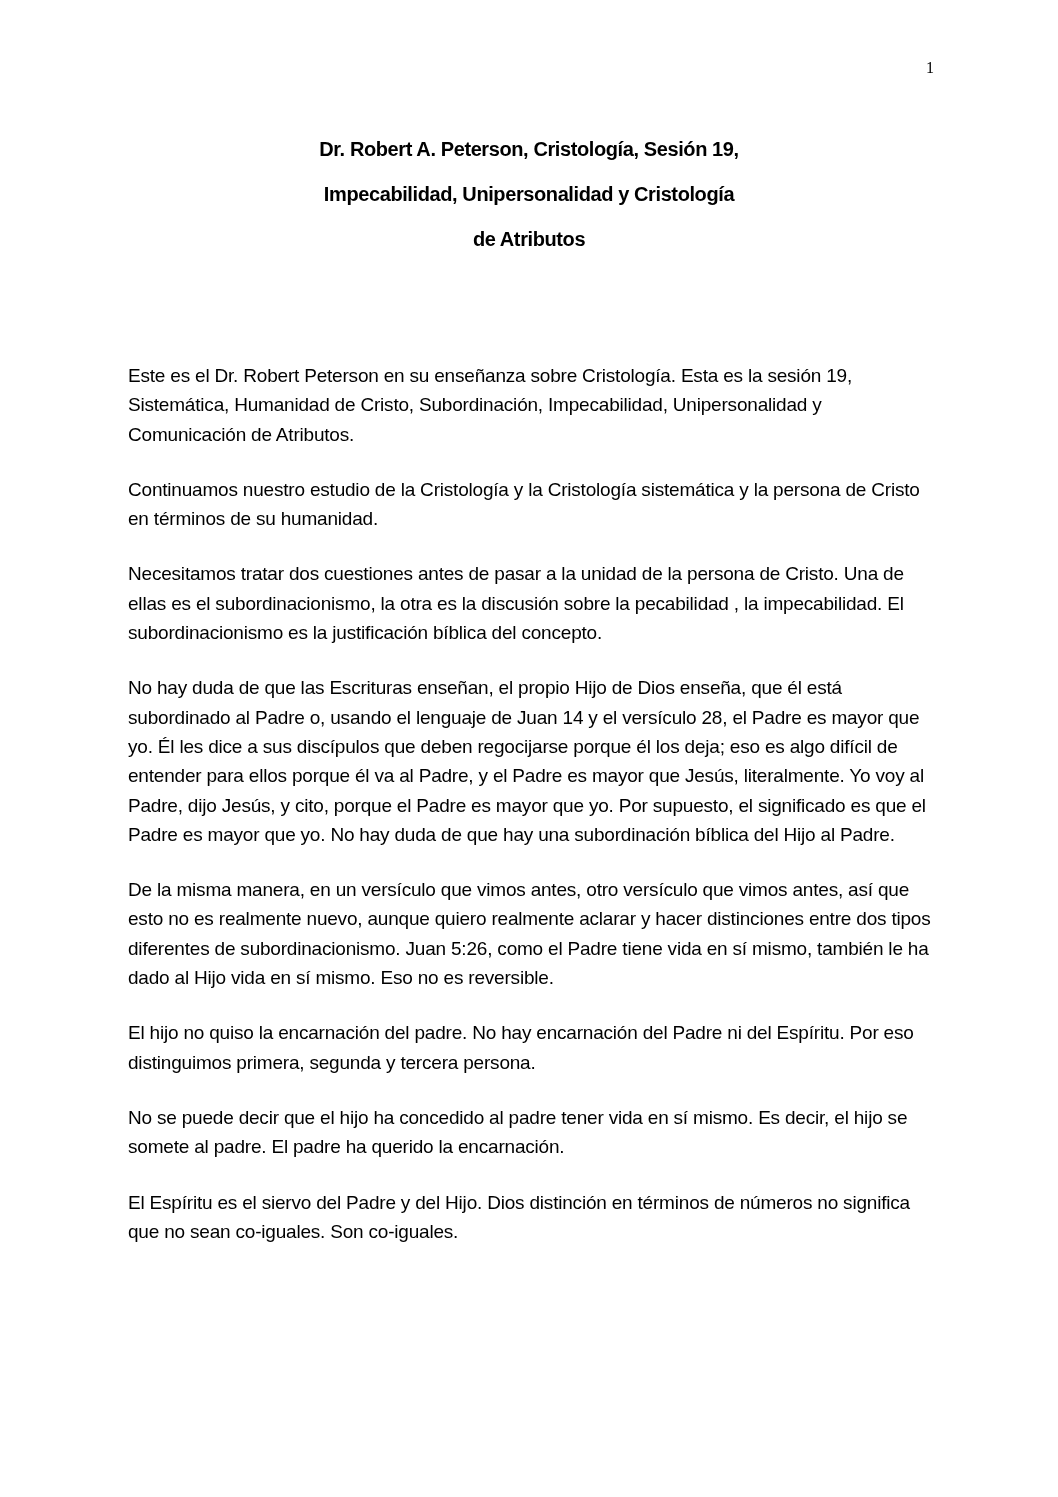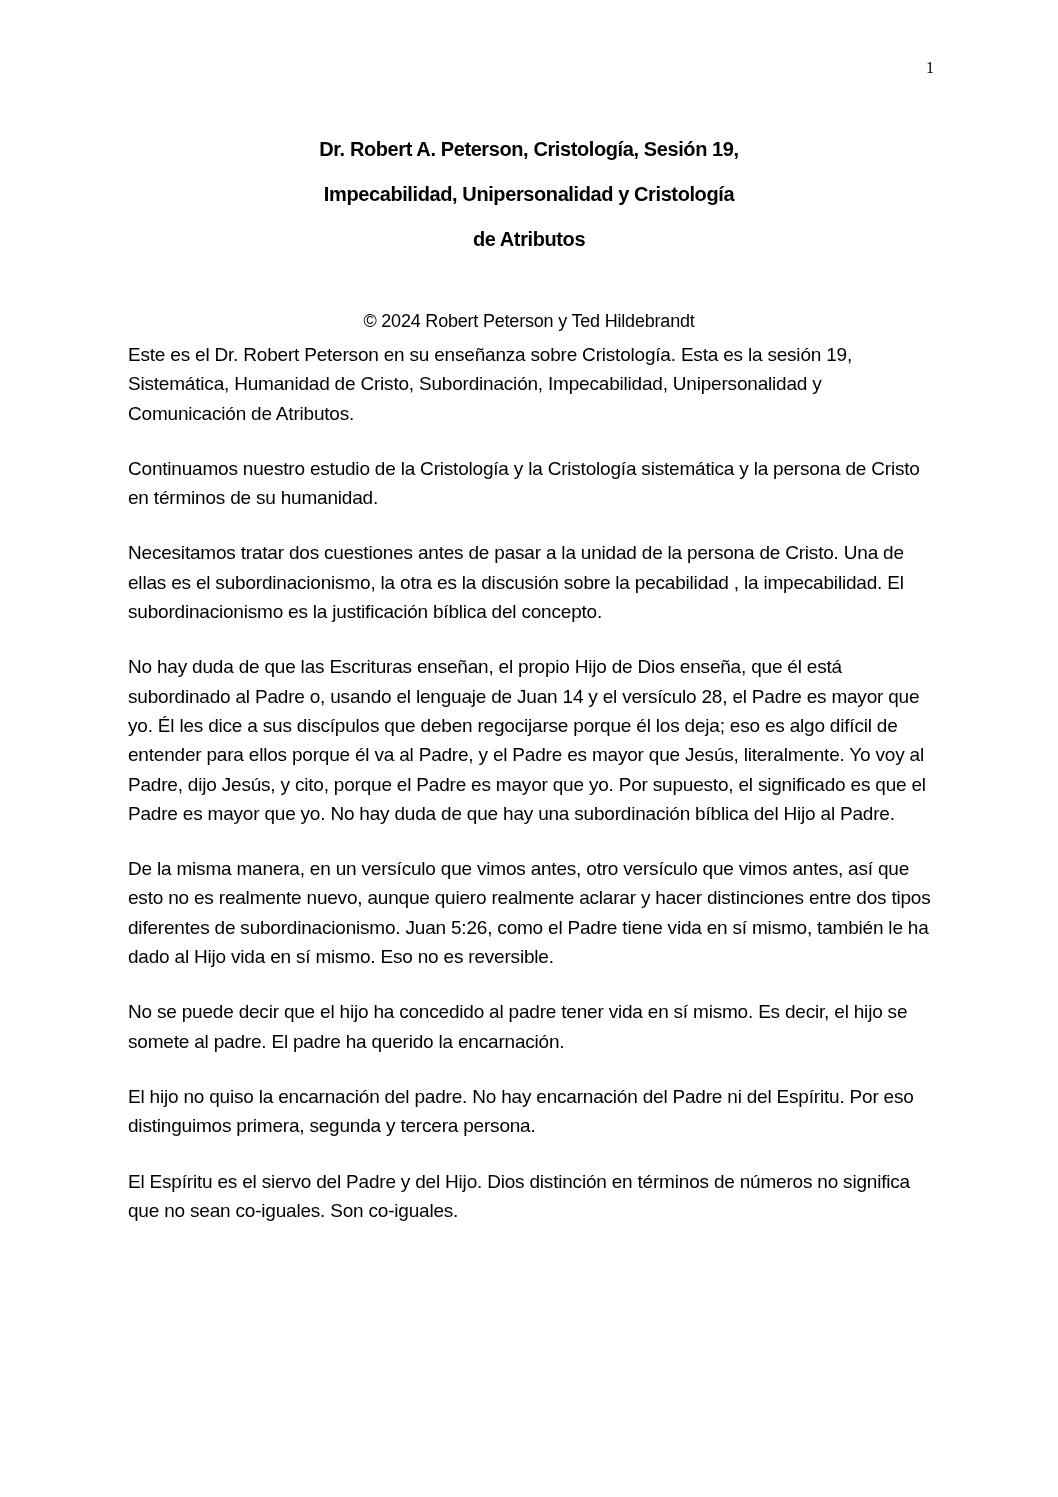--- a/index.html
+++ b/index.html
@@ -46,21 +46,21 @@
     left: 64px;
     width: 930px;
     text-align: center;
     font-size: 18px;
     line-height: 24px;
     letter-spacing: -0.2px;
     color: #000000;
   }
   .body-text {
     position: absolute;
-    top: 340px;
+    top: 361px;
     left: 128px;
     width: 806px;
     font-size: 19px;
     line-height: 29.3px;
     letter-spacing: -0.2px;
     text-align: left;
     color: #000000;
   }
   .body-text p {
     margin: 0 0 26px 0;
@@ -73,26 +73,25 @@
 <div class="page">
 
   <div class="page-number">1</div>
 
   <h1 class="doc-title" style="margin:0; font-size:20px;">
     <div>Dr. Robert A. Peterson, Cristología, Sesión 19,</div>
     <div>Impecabilidad, Unipersonalidad y Cristología</div>
     <div>de Atributos</div>
   </h1>
 
-  <div class="copyright">© 2024 Robert Peterson y Ted Hildebrandt</div>
 
   <div class="body-text">
     <p>Este es el Dr. Robert Peterson en su enseñanza sobre Cristología. Esta es la sesión 19, Sistemática, Humanidad de Cristo, Subordinación, Impecabilidad, Unipersonalidad y Comunicación de Atributos.</p>
     <p>Continuamos nuestro estudio de la Cristología y la Cristología sistemática y la persona de Cristo en términos de su humanidad.</p>
     <p>Necesitamos tratar dos cuestiones antes de pasar a la unidad de la persona de Cristo. Una de ellas es el subordinacionismo, la otra es la discusión sobre la pecabilidad , la impecabilidad. El subordinacionismo es la justificación bíblica del concepto.</p>
     <p>No hay duda de que las Escrituras enseñan, el propio Hijo de Dios enseña, que él está subordinado al Padre o, usando el lenguaje de Juan 14 y el versículo 28, el Padre es mayor que yo. Él les dice a sus discípulos que deben regocijarse porque él los deja; eso es algo difícil de entender para ellos porque él va al Padre, y el Padre es mayor que Jesús, literalmente. Yo voy al Padre, dijo Jesús, y cito, porque el Padre es mayor que yo. Por supuesto, el significado es que el Padre es mayor que yo. No hay duda de que hay una subordinación bíblica del Hijo al Padre.</p>
     <p>De la misma manera, en un versículo que vimos antes, otro versículo que vimos antes, así que esto no es realmente nuevo, aunque quiero realmente aclarar y hacer distinciones entre dos tipos diferentes de subordinacionismo. Juan 5:26, como el Padre tiene vida en sí mismo, también le ha dado al Hijo vida en sí mismo. Eso no es reversible.</p>
+    <p>El hijo no quiso la encarnación del padre. No hay encarnación del Padre ni del Espíritu. Por eso distinguimos primera, segunda y tercera persona.</p>
     <p>No se puede decir que el hijo ha concedido al padre tener vida en sí mismo. Es decir, el hijo se somete al padre. El padre ha querido la encarnación.</p>
-    <p>El hijo no quiso la encarnación del padre. No hay encarnación del Padre ni del Espíritu. Por eso distinguimos primera, segunda y tercera persona.</p>
     <p>El Espíritu es el siervo del Padre y del Hijo. Dios distinción en términos de números no significa que no sean co-iguales. Son co-iguales.</p>
   </div>
 
 </div>
 
 </body></html>

